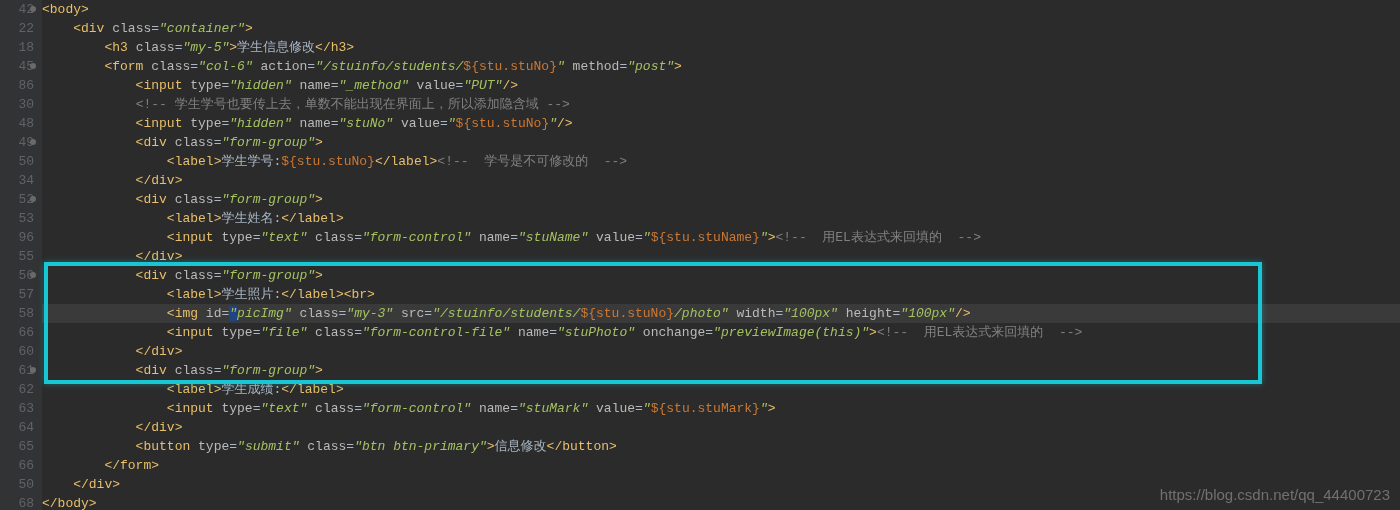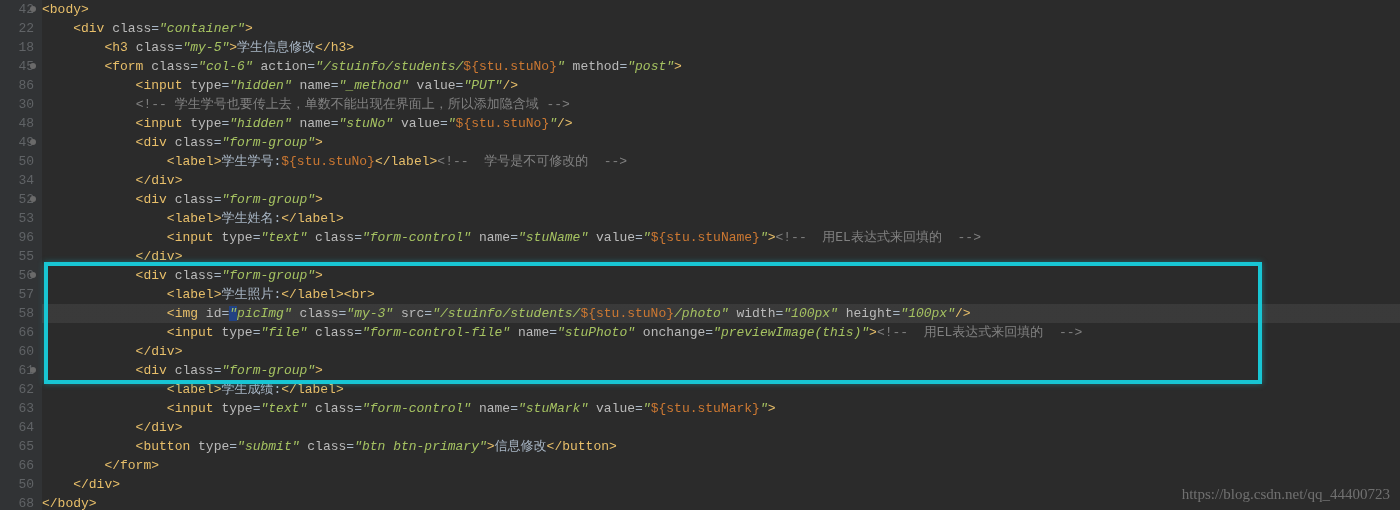--- a/index.html
+++ b/index.html
@@ -31,21 +31,21 @@
   .w{color:#a9b7c6;}
   .line-hi{background:linear-gradient(90deg,rgba(70,70,70,.55),rgba(70,70,70,.55));}
   .hl{background:#214283;}
   .sel-box{
     position:absolute;
     border:4px solid var(--teal);
     left:44px;top:262px;width:1210px;height:114px;
     pointer-events:none;
     box-shadow:0 0 6px rgba(24,198,212,.4);
   }
-  .watermark{position:absolute;right:10px;bottom:6px;color:var(--watermark);font-family:Liberation Serif, serif;font-size:15px;opacity:.85;}
+  .watermark{position:absolute;right:10px;bottom:6px;color:var(--watermark);font-family:Liberation Sans, sans-serif;font-size:15px;opacity:.85;}
 </style>
 </head>
 <body>
 
 <div class="editor">
   <div class="gutter" id="gutter">
       <div class="gl">42<span class="mk"></span></div>
       <div class="gl">22</div>
       <div class="gl">18</div>
       <div class="gl">45<span class="mk"></span></div>

